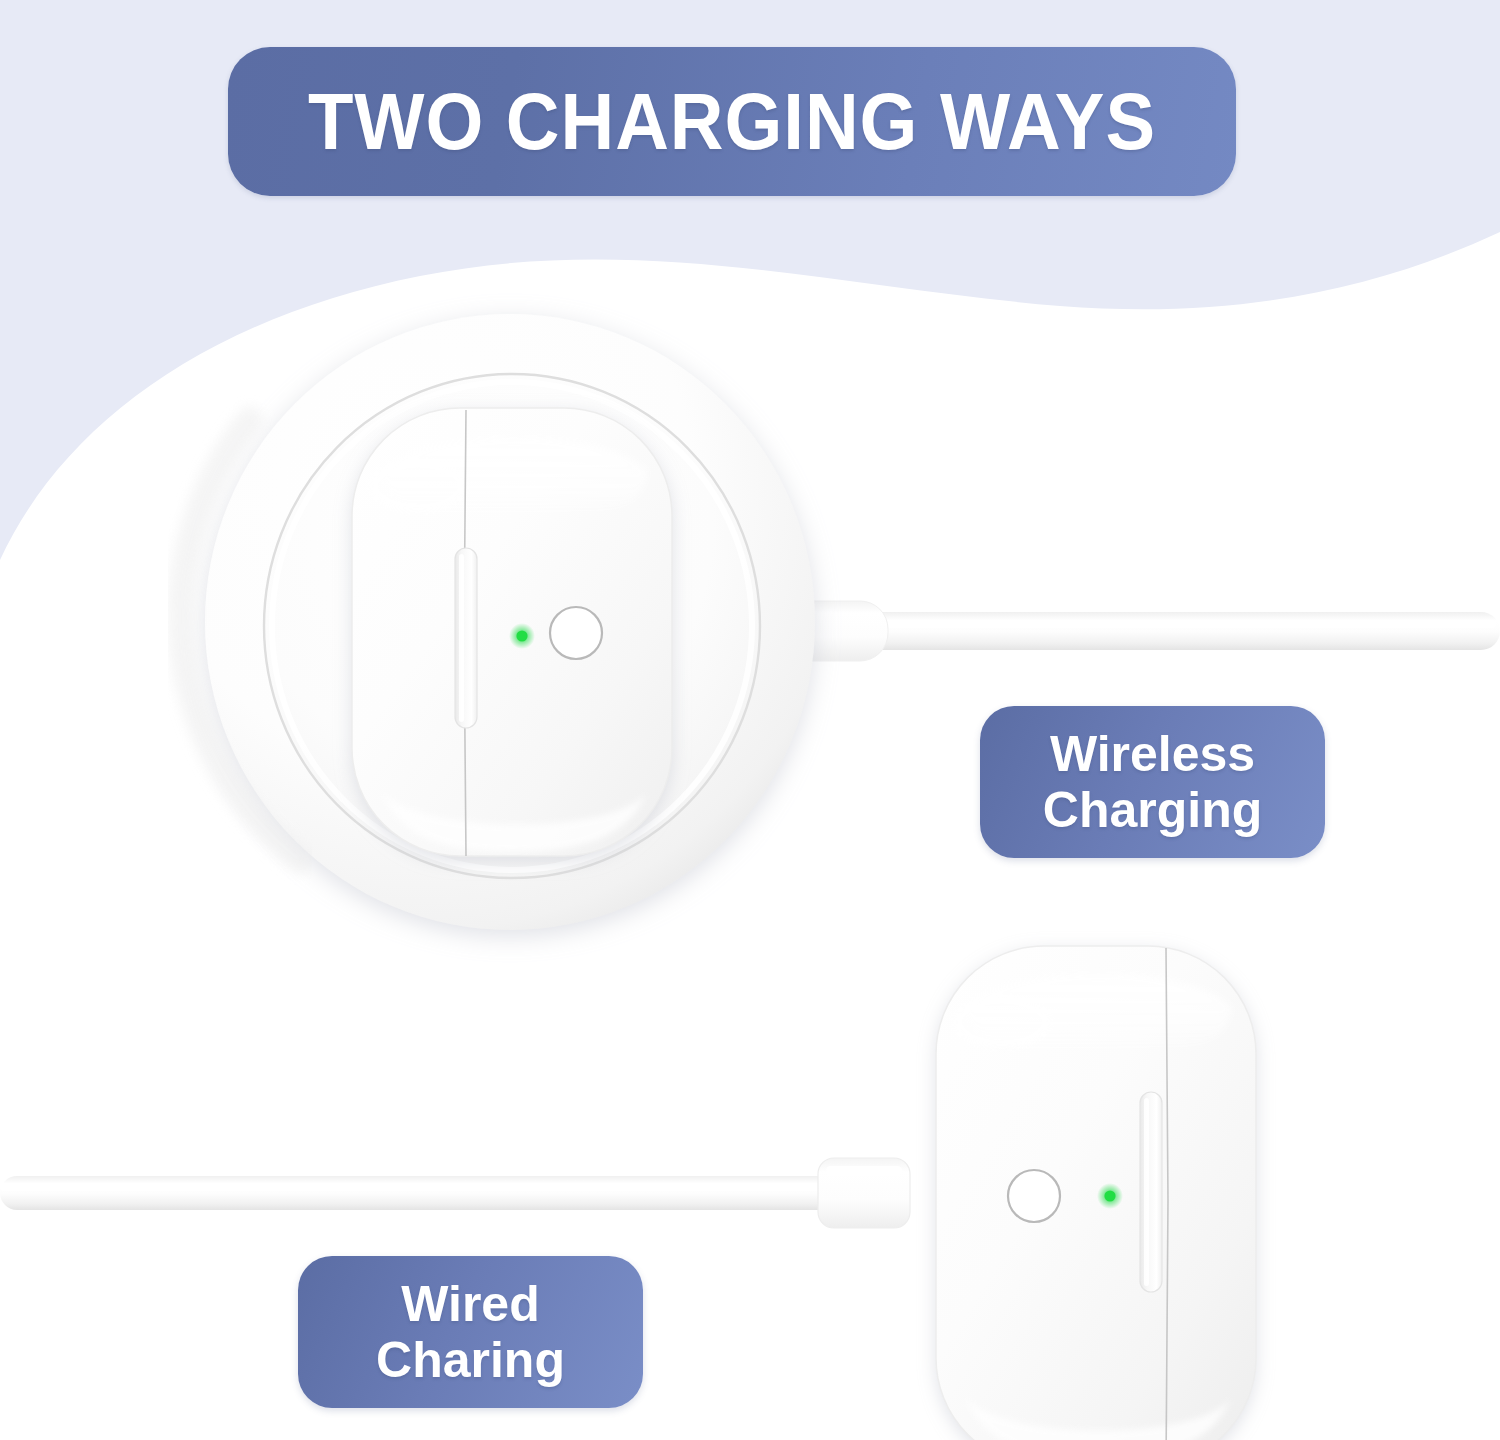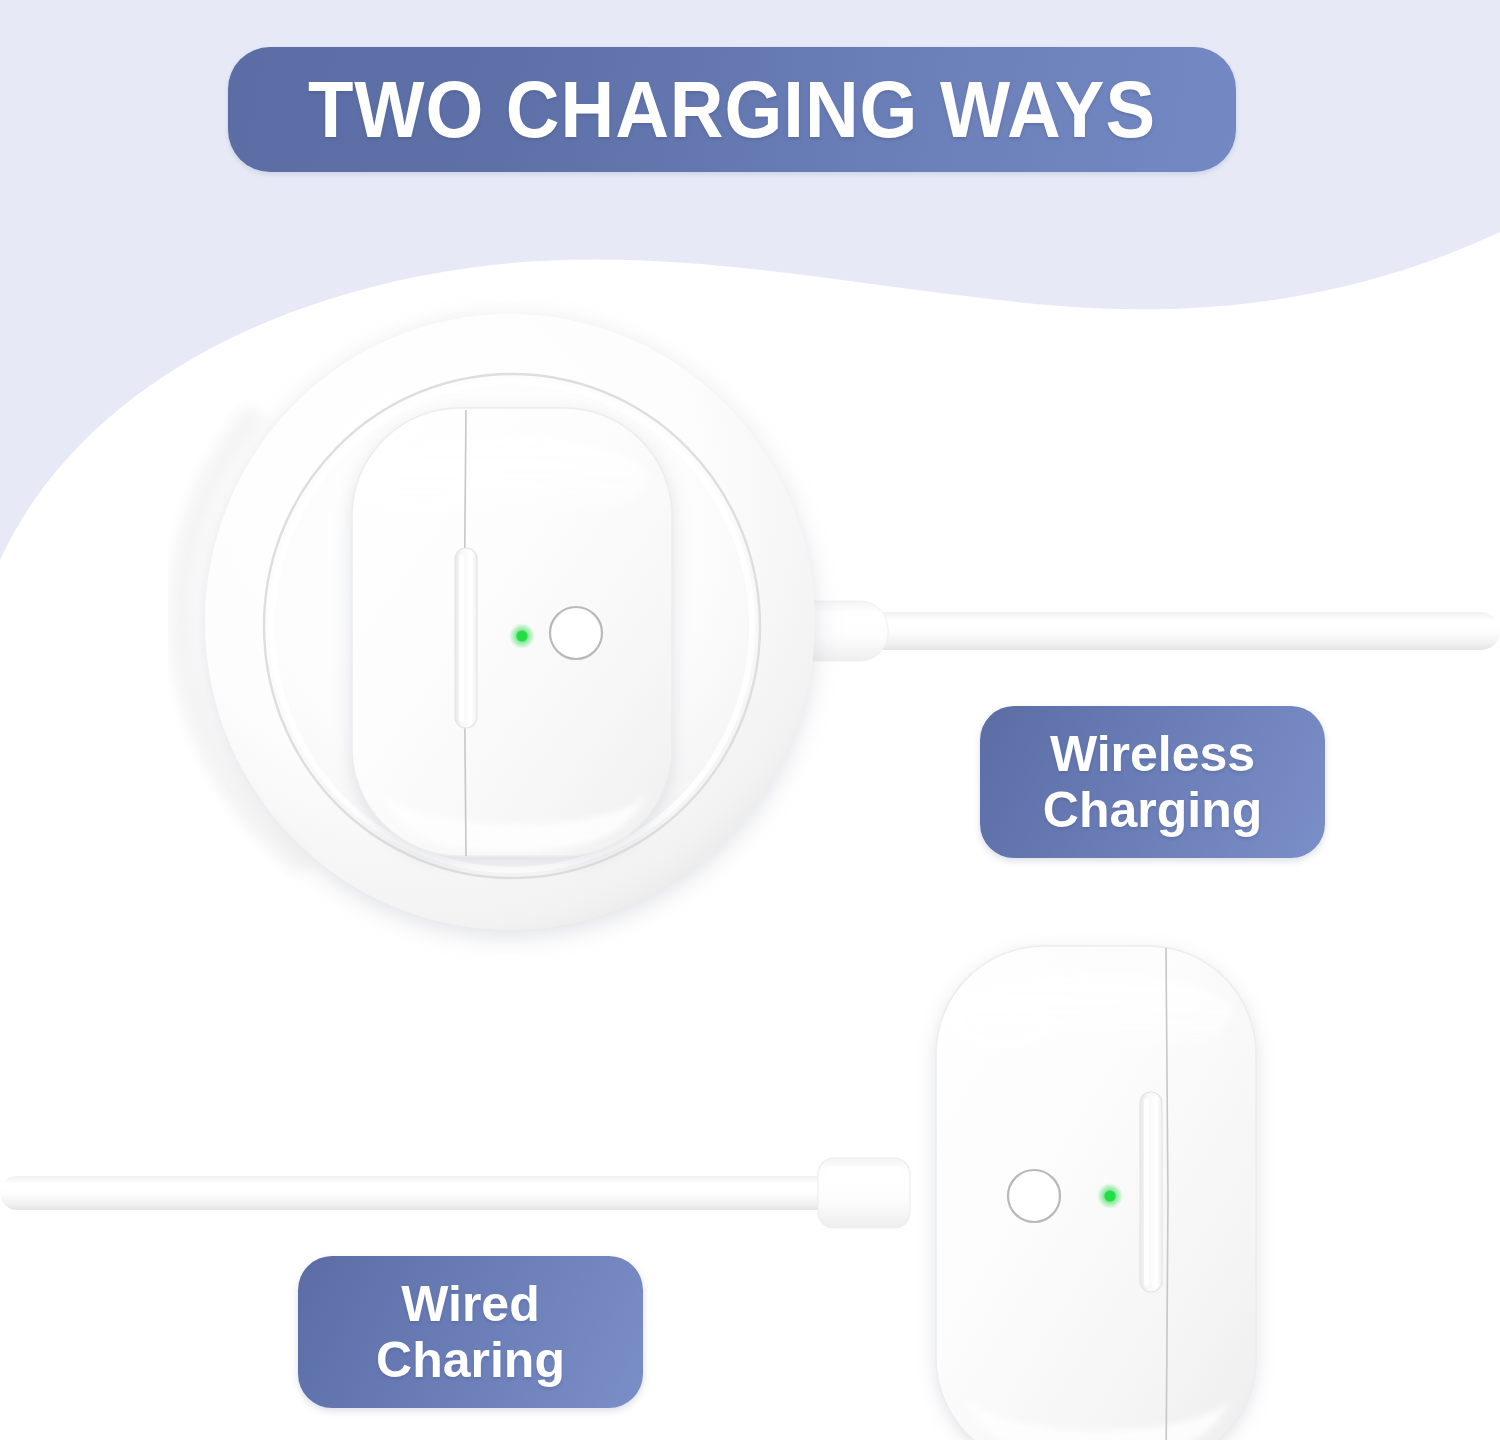--- a/index.html
+++ b/index.html
@@ -27,21 +27,21 @@
     height: 1440px;
     pointer-events: none;
   }
 
   
   .title-banner {
     position: absolute;
     left: 228px;
     top: 47px;
     width: 1008px;
-    height: 125px;
+    height: 149px;
     border-radius: 42px;
     background: linear-gradient(100deg, #5b6da4 0%, #5d70a7 28%, #6b7fb9 68%, #7489c3 100%);
     display: flex;
     align-items: center;
     justify-content: center;
     box-shadow: 0 2px 5px rgba(80, 95, 140, 0.18);
   }
   .title-text {
     color: #ffffff;
     font-family: "Liberation Sans", sans-serif;

